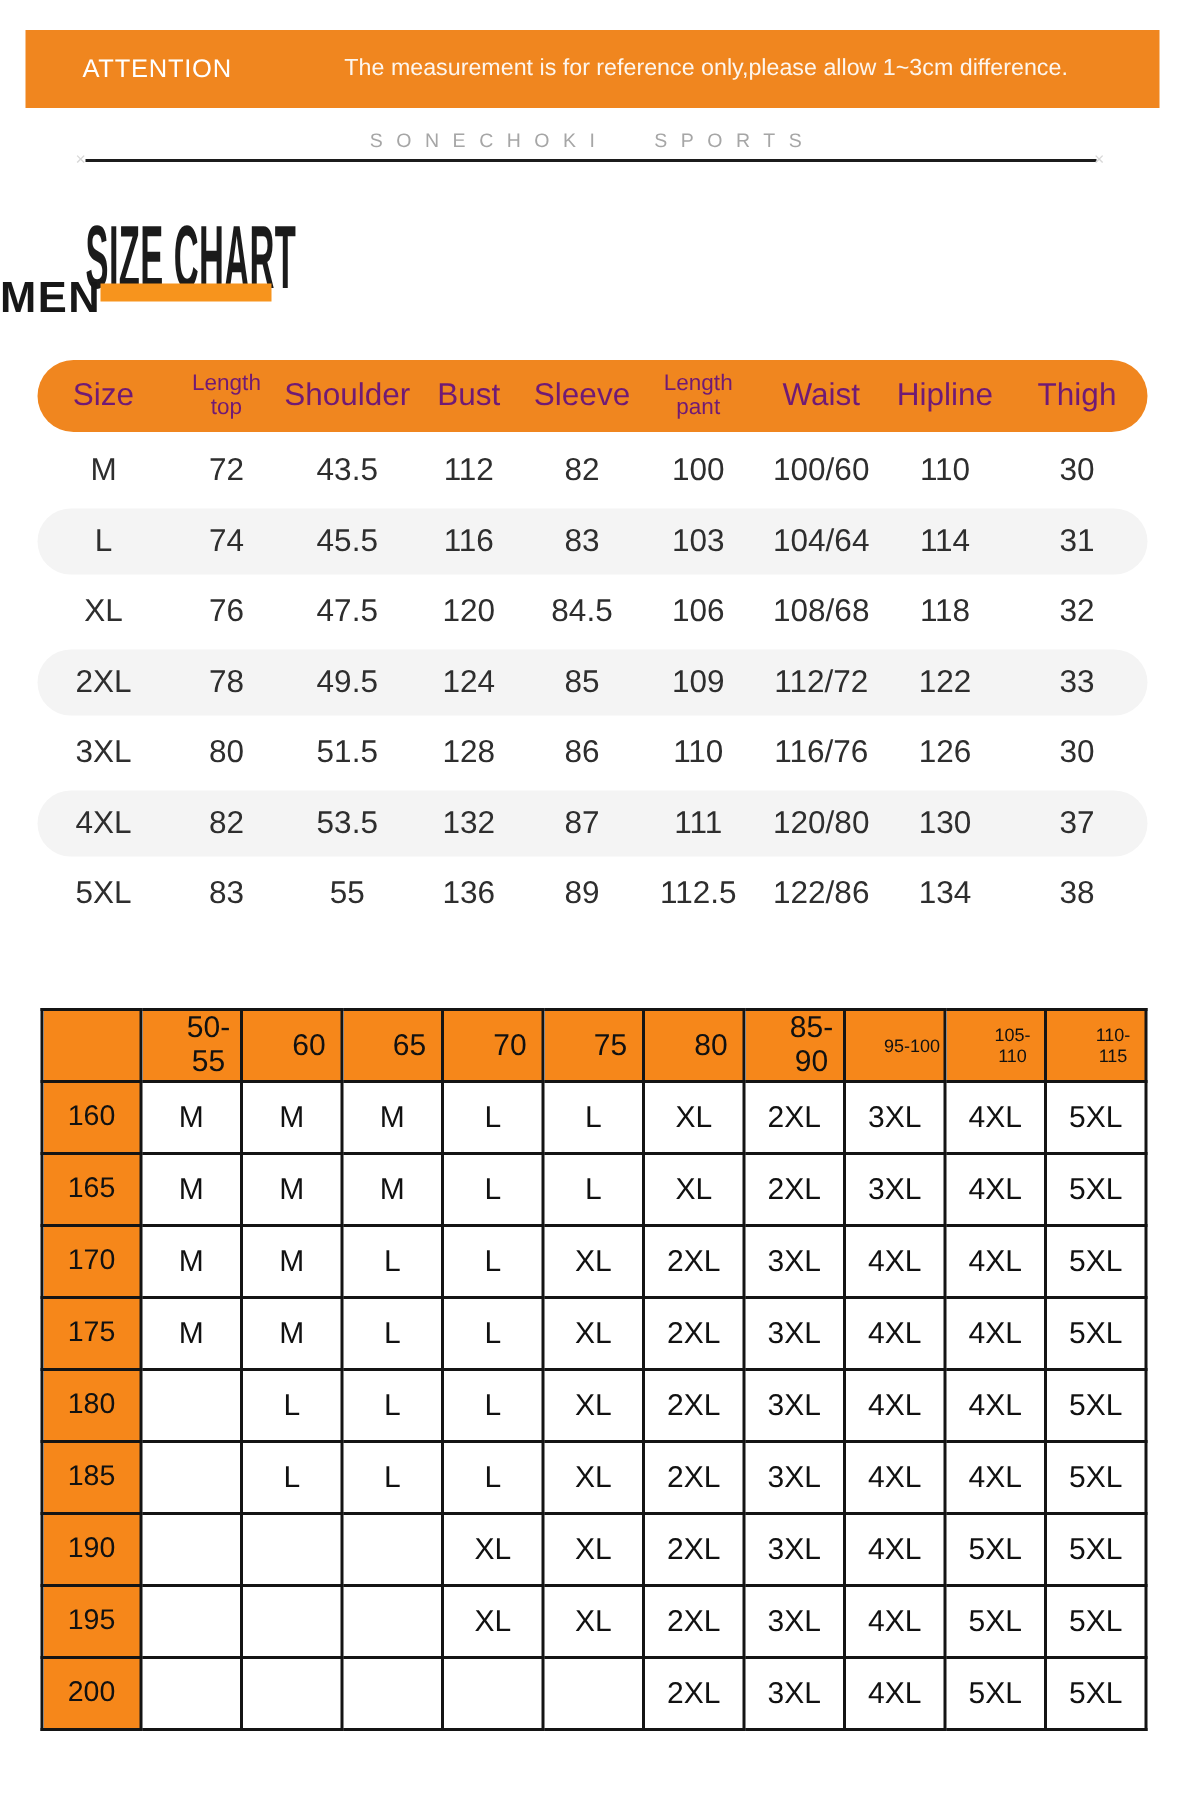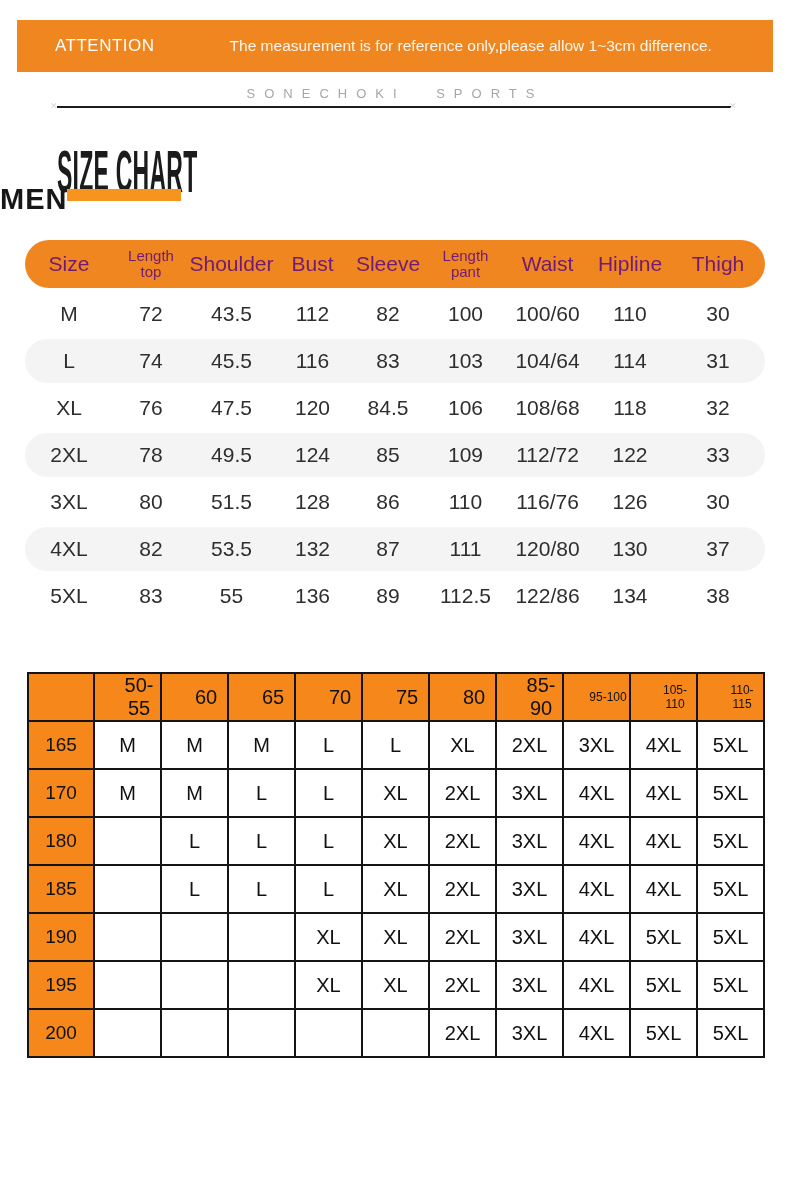--- a/index.html
+++ b/index.html
@@ -192,34 +192,60 @@
         <th>75</th>
         <th>80</th>
         <th>85-90</th>
         <th class="small">95-100</th>
         <th class="small">105-110</th>
         <th class="small">110-115</th>
       </tr>
     </thead>
   <tbody>
       <tr>
+        <td class="hlabel">160</td>
+        <td>M</td>
+        <td>M</td>
+        <td>M</td>
+        <td>L</td>
+        <td>L</td>
+        <td>XL</td>
+        <td>2XL</td>
+        <td>3XL</td>
+        <td>4XL</td>
+        <td>5XL</td>
+      </tr>
+      <tr>
         <td class="hlabel">165</td>
         <td>M</td>
         <td>M</td>
         <td>M</td>
         <td>L</td>
         <td>L</td>
         <td>XL</td>
         <td>2XL</td>
         <td>3XL</td>
         <td>4XL</td>
         <td>5XL</td>
       </tr>
       <tr>
         <td class="hlabel">170</td>
+        <td>M</td>
+        <td>M</td>
+        <td>L</td>
+        <td>L</td>
+        <td>XL</td>
+        <td>2XL</td>
+        <td>3XL</td>
+        <td>4XL</td>
+        <td>4XL</td>
+        <td>5XL</td>
+      </tr>
+      <tr>
+        <td class="hlabel">175</td>
         <td>M</td>
         <td>M</td>
         <td>L</td>
         <td>L</td>
         <td>XL</td>
         <td>2XL</td>
         <td>3XL</td>
         <td>4XL</td>
         <td>4XL</td>
         <td>5XL</td>

